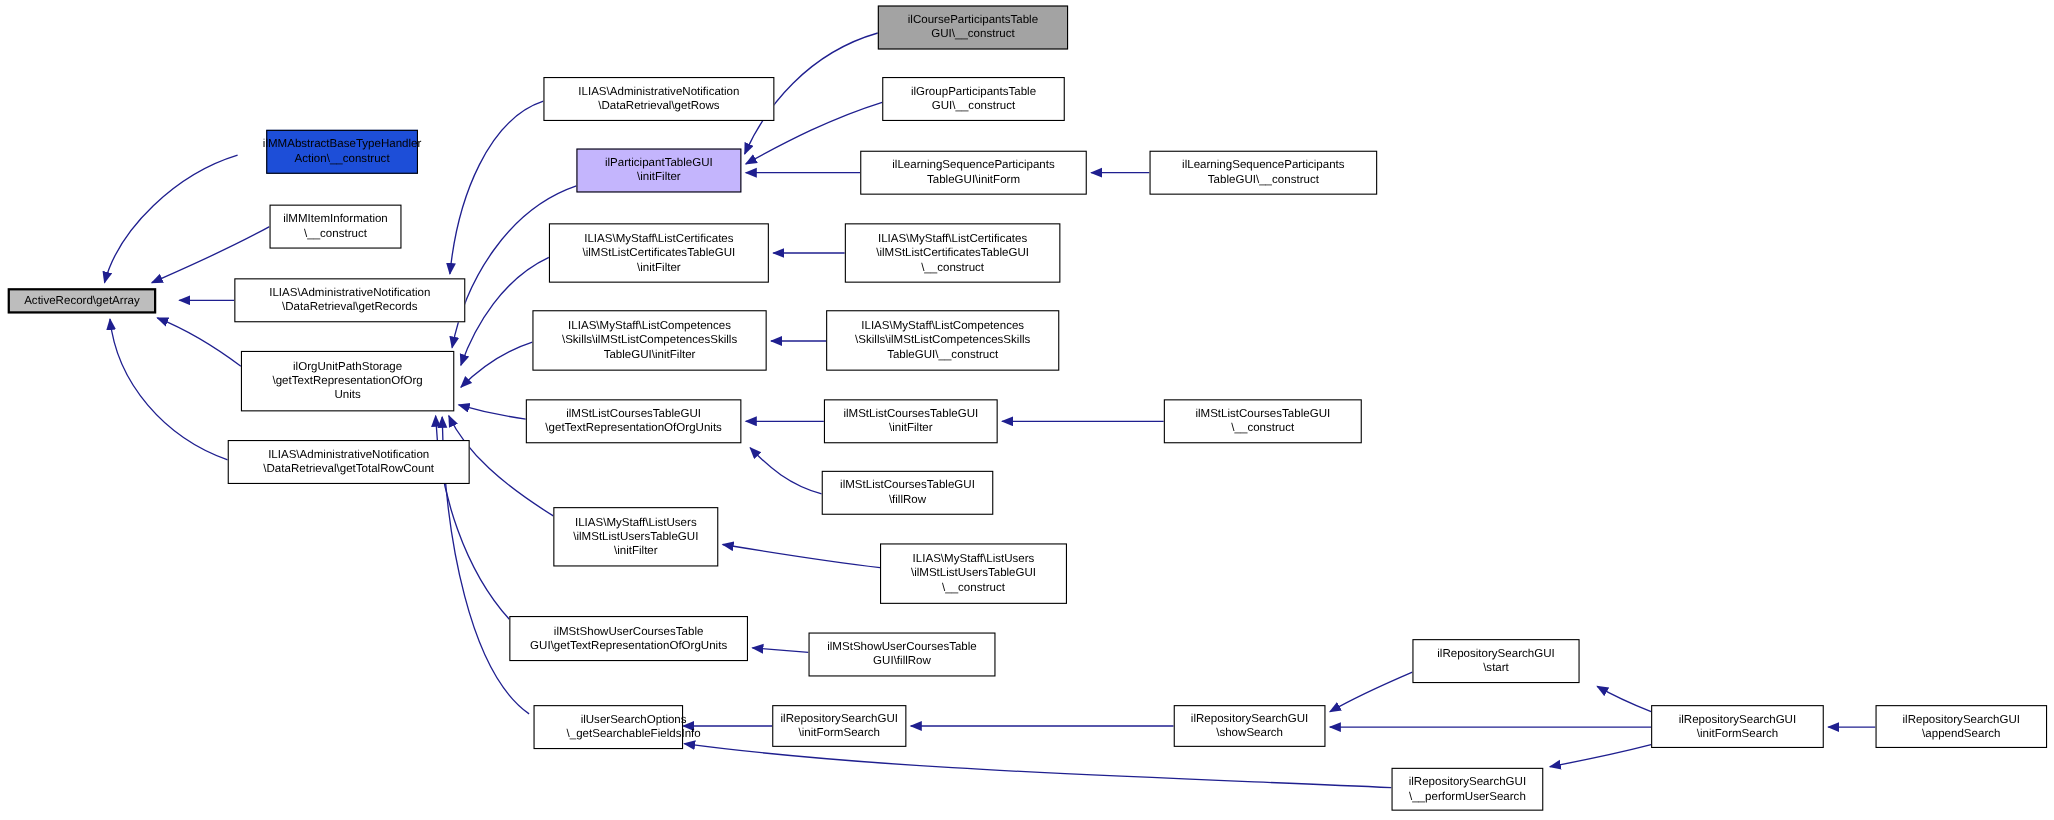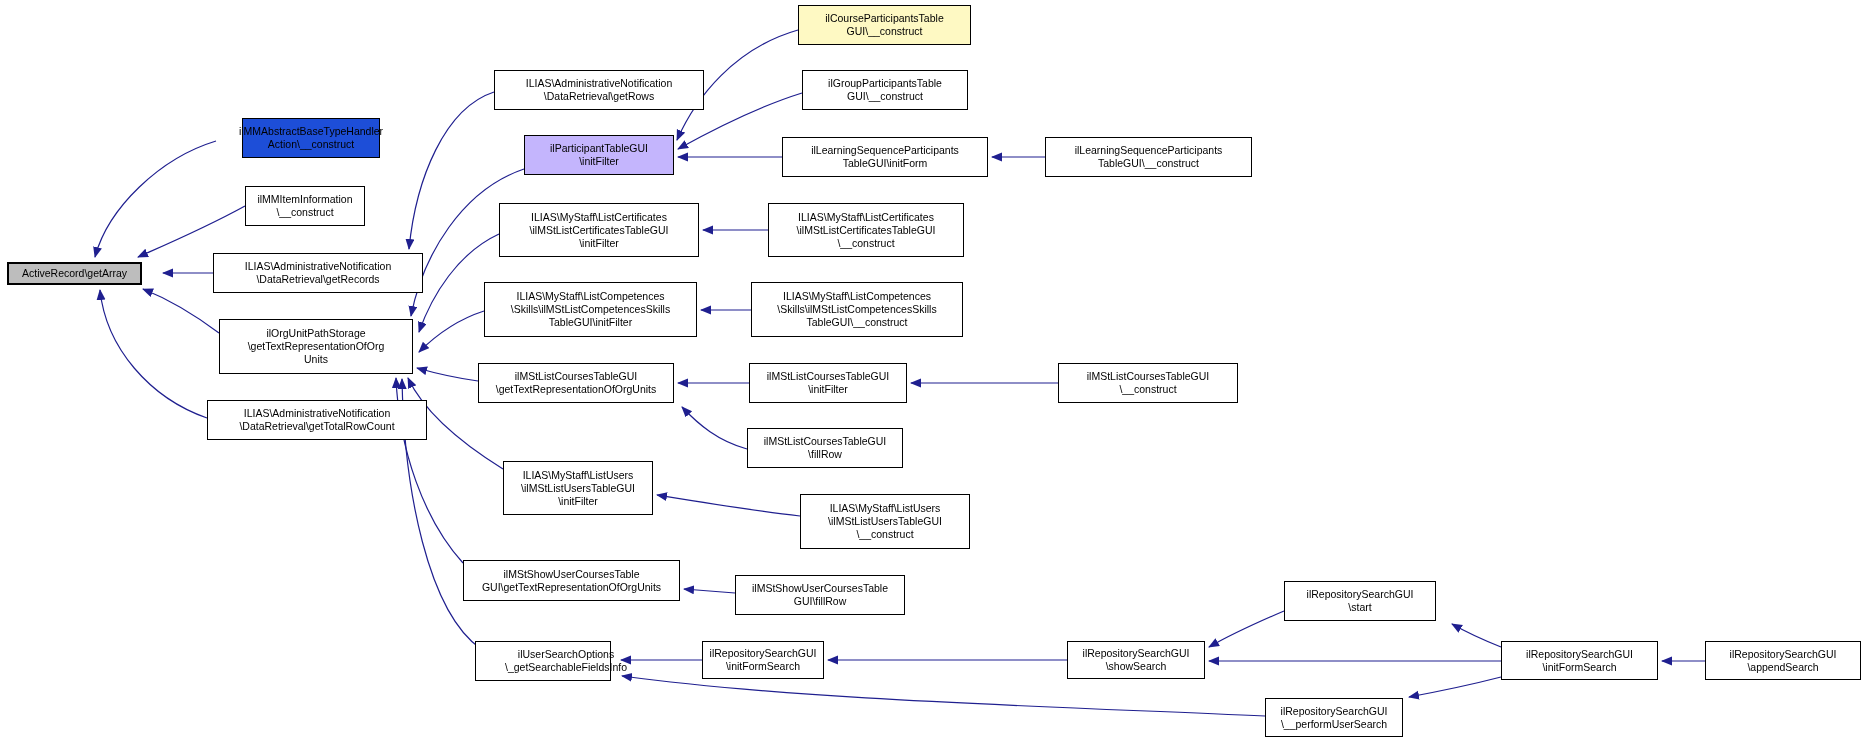--- a/index.html
+++ b/index.html
@@ -86,21 +86,21 @@
       <span>\DataRetrieval\getTotalRowCount</span>
     </div>
     <div class="node" style="left: 494px; top: 70px; width: 210px; height: 40px; background: rgb(255, 255, 255); border-color: rgb(0, 0, 0);">
       <span>ILIAS\AdministrativeNotification</span>
       <span>\DataRetrieval\getRows</span>
     </div>
     <div class="node" style="left: 524px; top: 135px; width: 150px; height: 40px; background: #c4b5fd; border-color: rgb(0, 0, 0);">
       <span>ilParticipantTableGUI</span>
       <span>\initFilter</span>
     </div>
-    <div class="node" style="left: 798px; top: 5px; width: 173px; height: 40px; background: #fef9c3; border-color: rgb(0, 0, 0); text-align: right;">
+    <div class="node" style="left: 798px; top: 5px; width: 173px; height: 40px; background: #a3a3a3; border-color: rgb(0, 0, 0); text-align: right;">
       <span>ilCourseParticipantsTable</span>
       <span>GUI\__construct</span>
     </div>
     <div class="node" style="left: 802px; top: 70px; width: 166px; height: 40px; background: rgb(255, 255, 255); border-color: rgb(0, 0, 0);">
       <span>ilGroupParticipantsTable</span>
       <span>GUI\__construct</span>
     </div>
     <div class="node" style="left: 782px; top: 137px; width: 206px; height: 40px; background: rgb(255, 255, 255); border-color: rgb(0, 0, 0);">
       <span>ilLearningSequenceParticipants</span>
       <span>TableGUI\initForm</span>
@@ -156,21 +156,21 @@
       <span>\__construct</span>
     </div>
     <div class="node" style="left: 463px; top: 560px; width: 217px; height: 41px; background: rgb(255, 255, 255); border-color: rgb(0, 0, 0);">
       <span>ilMStShowUserCoursesTable</span>
       <span>GUI\getTextRepresentationOfOrgUnits</span>
     </div>
     <div class="node" style="left: 735px; top: 575px; width: 170px; height: 40px; background: rgb(255, 255, 255); border-color: rgb(0, 0, 0);">
       <span>ilMStShowUserCoursesTable</span>
       <span>GUI\fillRow</span>
     </div>
-    <div class="node" style="left: 475px; top: 641px; width: 136px; height: 40px; background: rgb(255, 255, 255); border-color: rgb(0, 0, 0); padding-left: 46px;">
+    <div class="node" style="left: 485px; top: 641px; width: 136px; height: 40px; background: rgb(255, 255, 255); border-color: rgb(0, 0, 0); padding-left: 46px;">
       <span>ilUserSearchOptions</span>
       <span>\_getSearchableFieldsInfo</span>
     </div>
     <div class="node" style="left: 702px; top: 641px; width: 122px; height: 38px; background: rgb(255, 255, 255); border-color: rgb(0, 0, 0);">
       <span>ilRepositorySearchGUI</span>
       <span>\initFormSearch</span>
     </div>
     <div class="node" style="left: 1067px; top: 641px; width: 138px; height: 38px; background: rgb(255, 255, 255); border-color: rgb(0, 0, 0);">
       <span>ilRepositorySearchGUI</span>
       <span>\showSearch</span>

